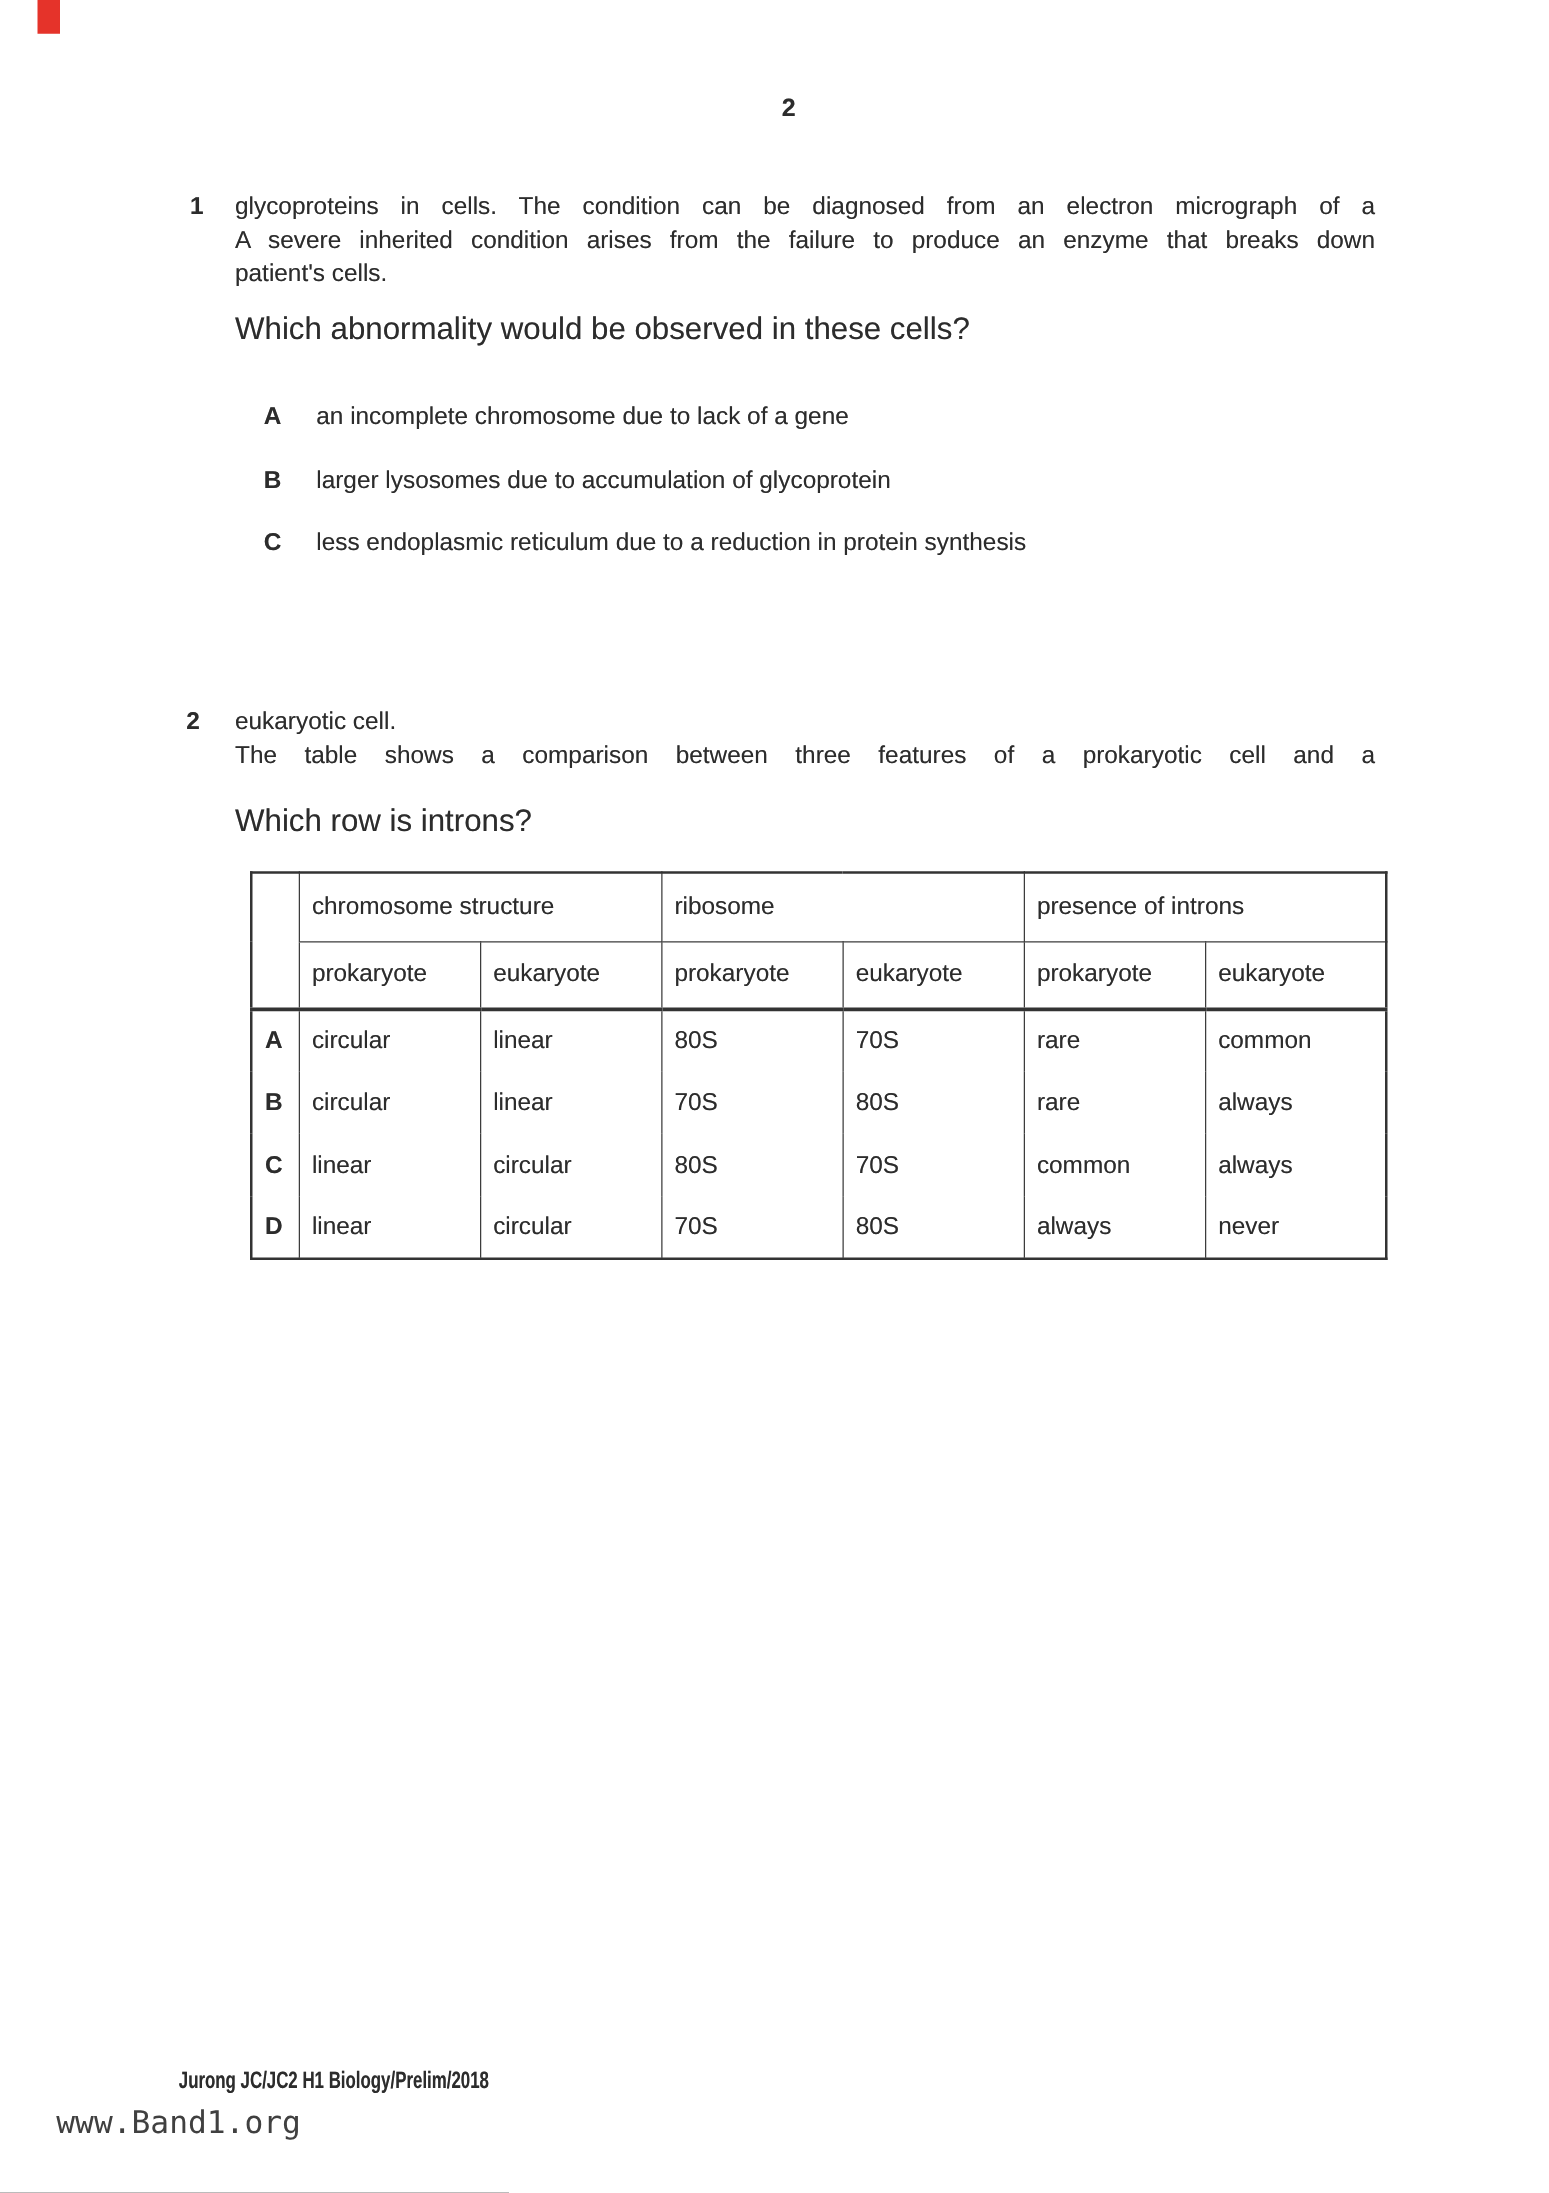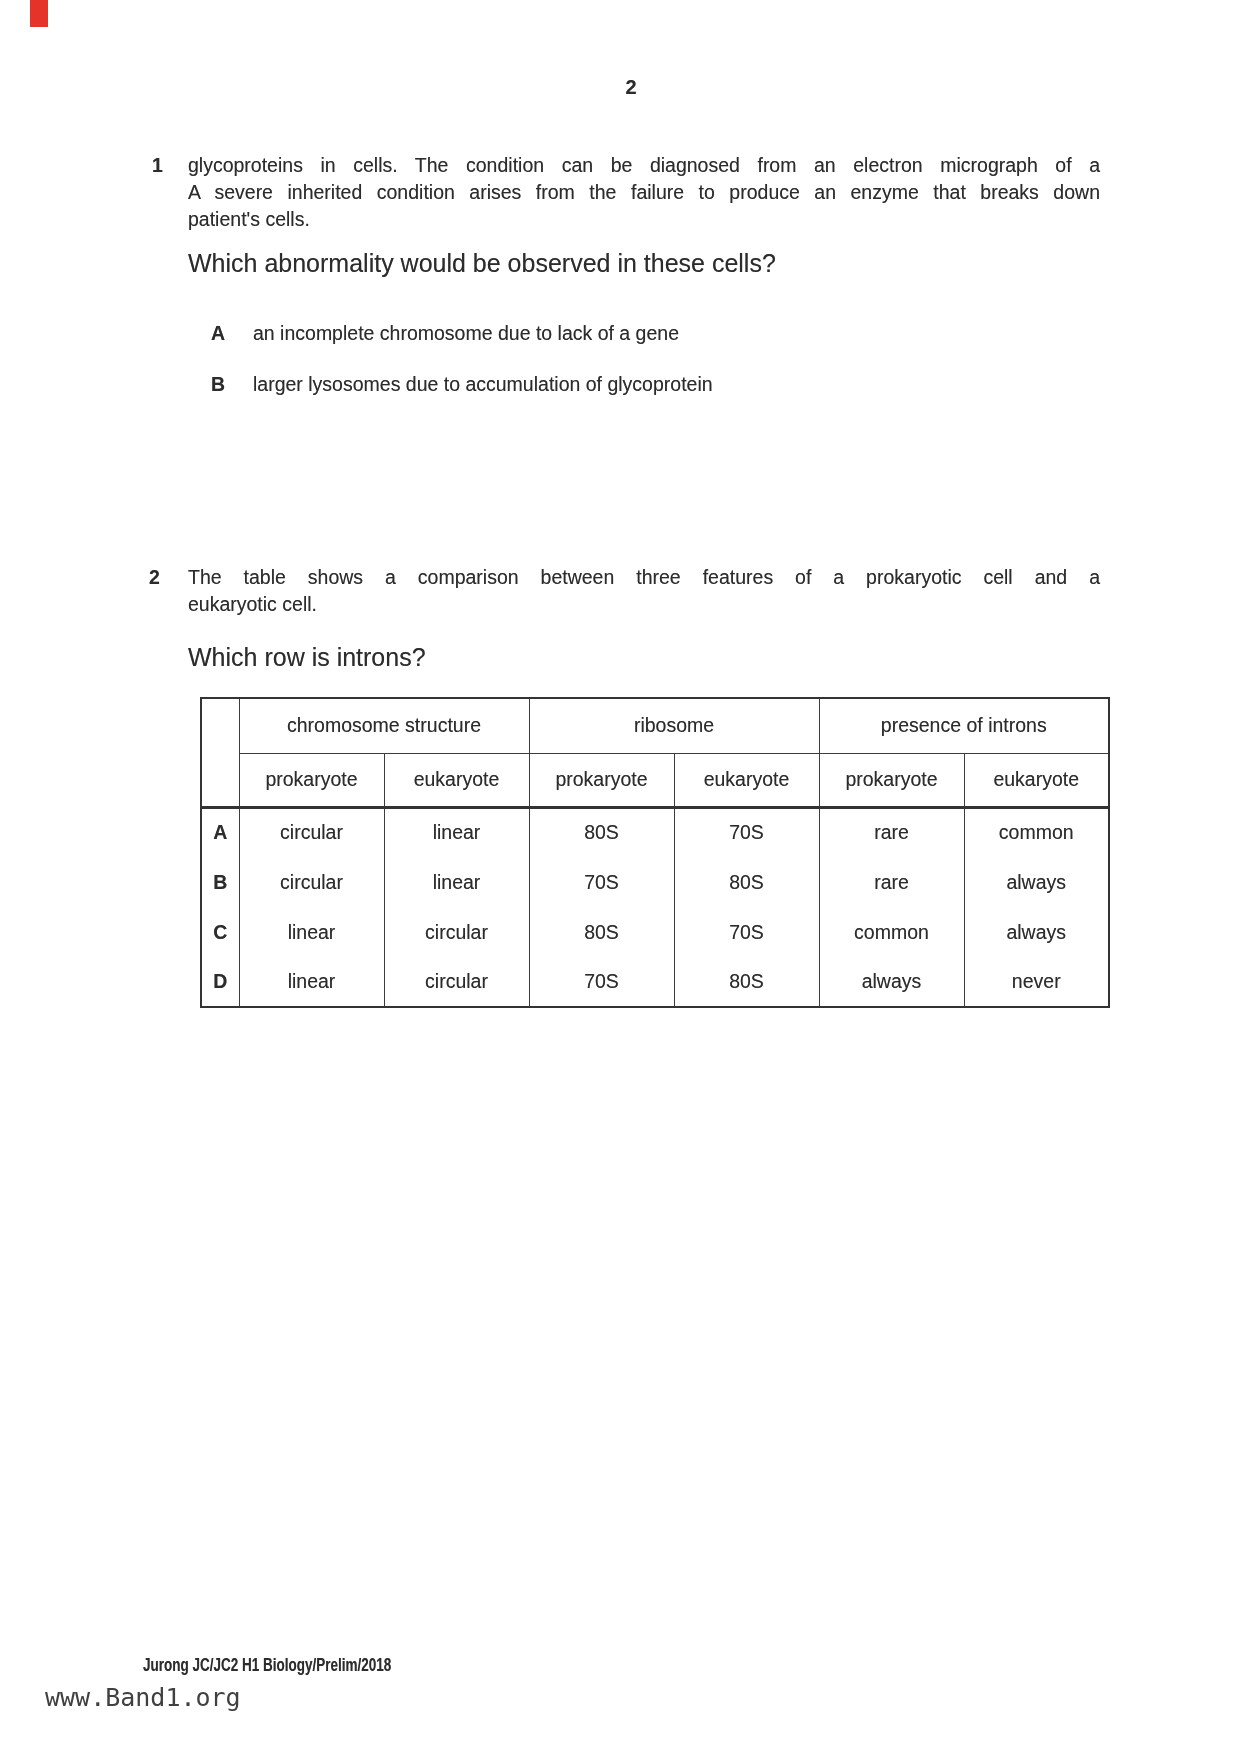--- a/index.html
+++ b/index.html
@@ -27,21 +27,21 @@
   .q2-para{top:564px;}
   .stem{left:188px;font-size:25px;height:27px;line-height:27px;white-space:nowrap;}
   .q1-stem{top:250px;}
   .q2-stem{top:644px;}
   .option{left:211px;width:900px;height:27px;line-height:27px;font-size:19.5px;white-space:nowrap;}
   .opt-a{top:320px;}.opt-b{top:371px;}.opt-c{top:421px;}.opt-d{top:470px;}
   .opt-letter{display:inline-block;width:42px;font-weight:bold;}
   
   .cmp-table{left:200px;top:697px;border-collapse:collapse;table-layout:fixed;
     font-size:19.5px;color:#2c2c2c;}
-  .cmp-table td{padding:0;text-align:center;vertical-align:middle;}
+  .cmp-table td{padding:10px;vertical-align:middle;}
   .cmp-table{border:2px solid #333;}
   col.c-letter{width:38px;}
   col.c-data{width:145px;}
   .row-gh{height:55px;}
   .row-sh{height:54px;margin-top:34px;}
   .row-data{height:50px;}
   .cell-corner{border-right:1.5px solid #3c3c3c;}
   .gh{border-bottom:1.5px solid #3c3c3c;}
   .gsep{border-right:1.5px solid #3c3c3c;}
   .row-sh td{border-bottom:3px solid #333;}
@@ -70,25 +70,28 @@
     <div class="para-line last">patient's cells.</div>
   </div>
   <div class="abs stem q1-stem">Which abnormality would be observed in these cells?</div>
 
   <div class="abs option opt-a">
     <span class="opt-letter">A</span><span>an incomplete chromosome due to lack of a gene</span>
   </div>
   <div class="abs option opt-b">
     <span class="opt-letter">B</span><span>larger lysosomes due to accumulation of glycoprotein</span>
   </div>
+  <div class="abs option opt-c">
+    <span class="opt-letter">C</span><span>less endoplasmic reticulum due to a reduction in protein synthesis</span>
+  </div>
 
   <div class="abs q-number q2-number">2</div>
   <div class="abs para q2-para">
+    <div class="para-line last">eukaryotic cell.</div>
     <div class="para-line">The table shows a comparison between three features of a prokaryotic cell and a</div>
-    <div class="para-line last">eukaryotic cell.</div>
   </div>
   <div class="abs stem q2-stem">Which row is introns?</div>
 
   <table class="abs cmp-table">
     <colgroup>
       <col class="c-letter">
         <col class="c-data">
         <col class="c-data">
         <col class="c-data">
       <col class="c-data">

